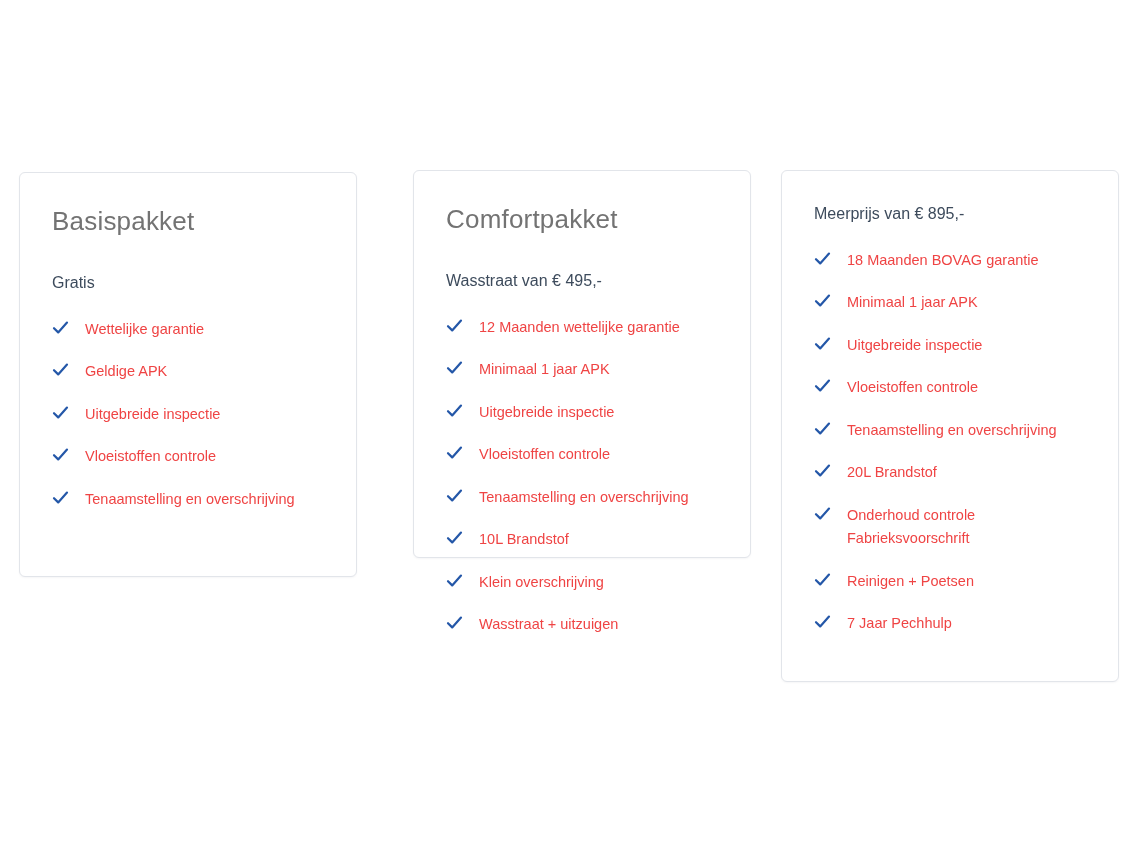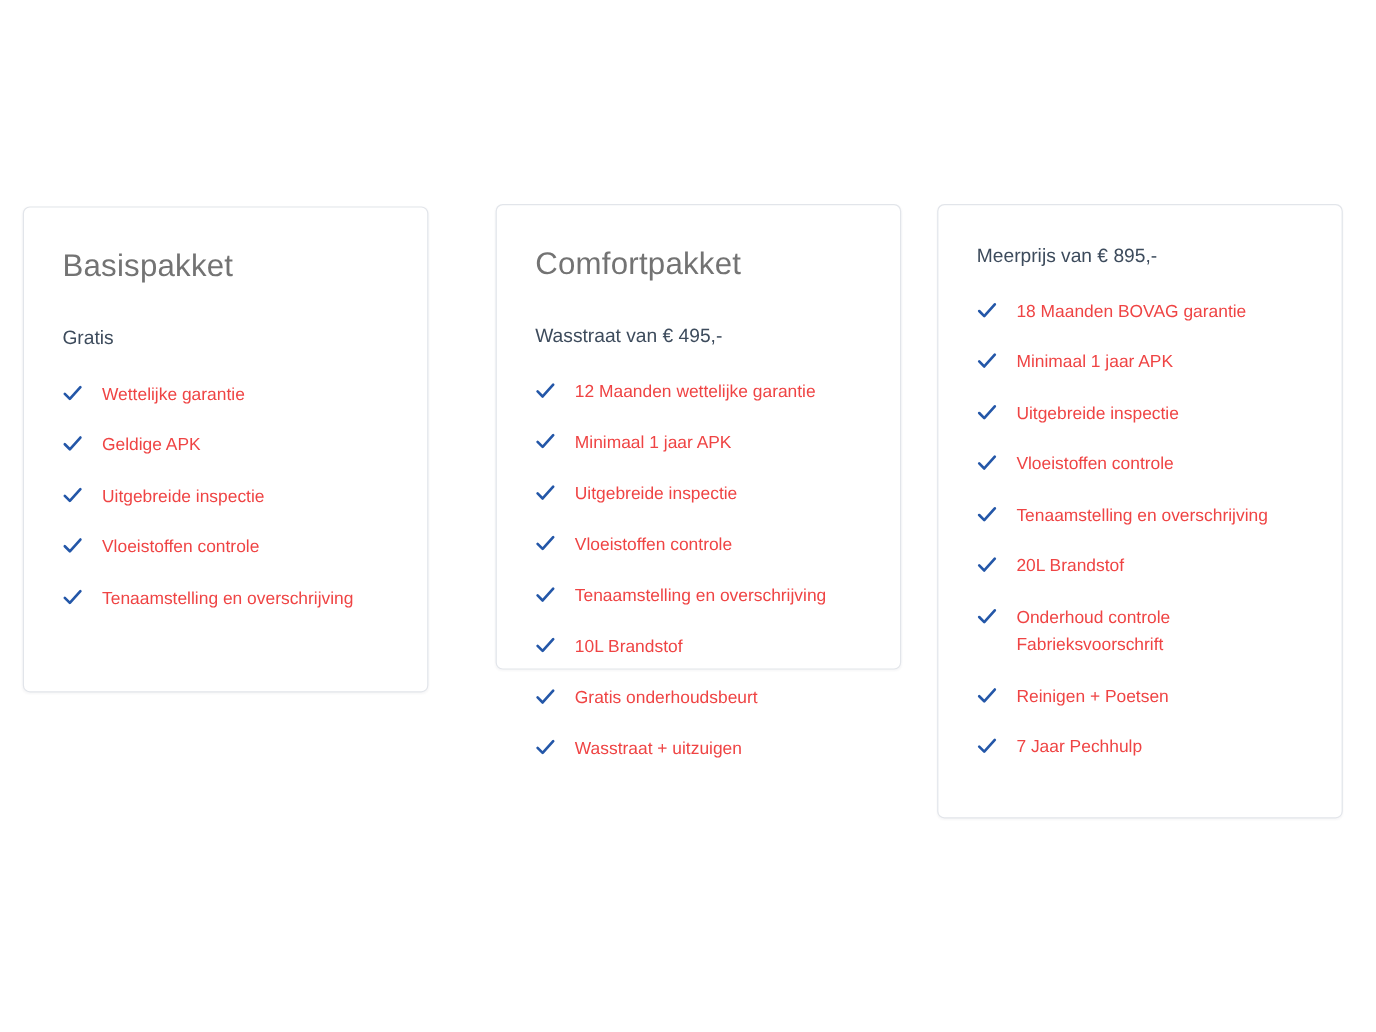--- a/index.html
+++ b/index.html
@@ -198,21 +198,21 @@
               </svg>
           </span>
           <span class="feature-text">10L Brandstof</span>
         </li>
         <li class="feature-item">
           <span class="check-icon">
             <svg viewBox="0 0 17 17" aria-hidden="true">
                 <path d="M2 9.2 L6.2 13.4 L15 3.6" fill="none" stroke="currentColor" stroke-width="2.2" stroke-linecap="round" stroke-linejoin="round"></path>
               </svg>
           </span>
-          <span class="feature-text">Gratis onderhoudsbeurt</span>
+          <span class="feature-text">Klein overschrijving</span>
         </li>
         <li class="feature-item">
           <span class="check-icon">
             <svg viewBox="0 0 17 17" aria-hidden="true">
                 <path d="M2 9.2 L6.2 13.4 L15 3.6" fill="none" stroke="currentColor" stroke-width="2.2" stroke-linecap="round" stroke-linejoin="round"></path>
               </svg>
           </span>
           <span class="feature-text">Wasstraat + uitzuigen</span>
         </li>
       </ul>

